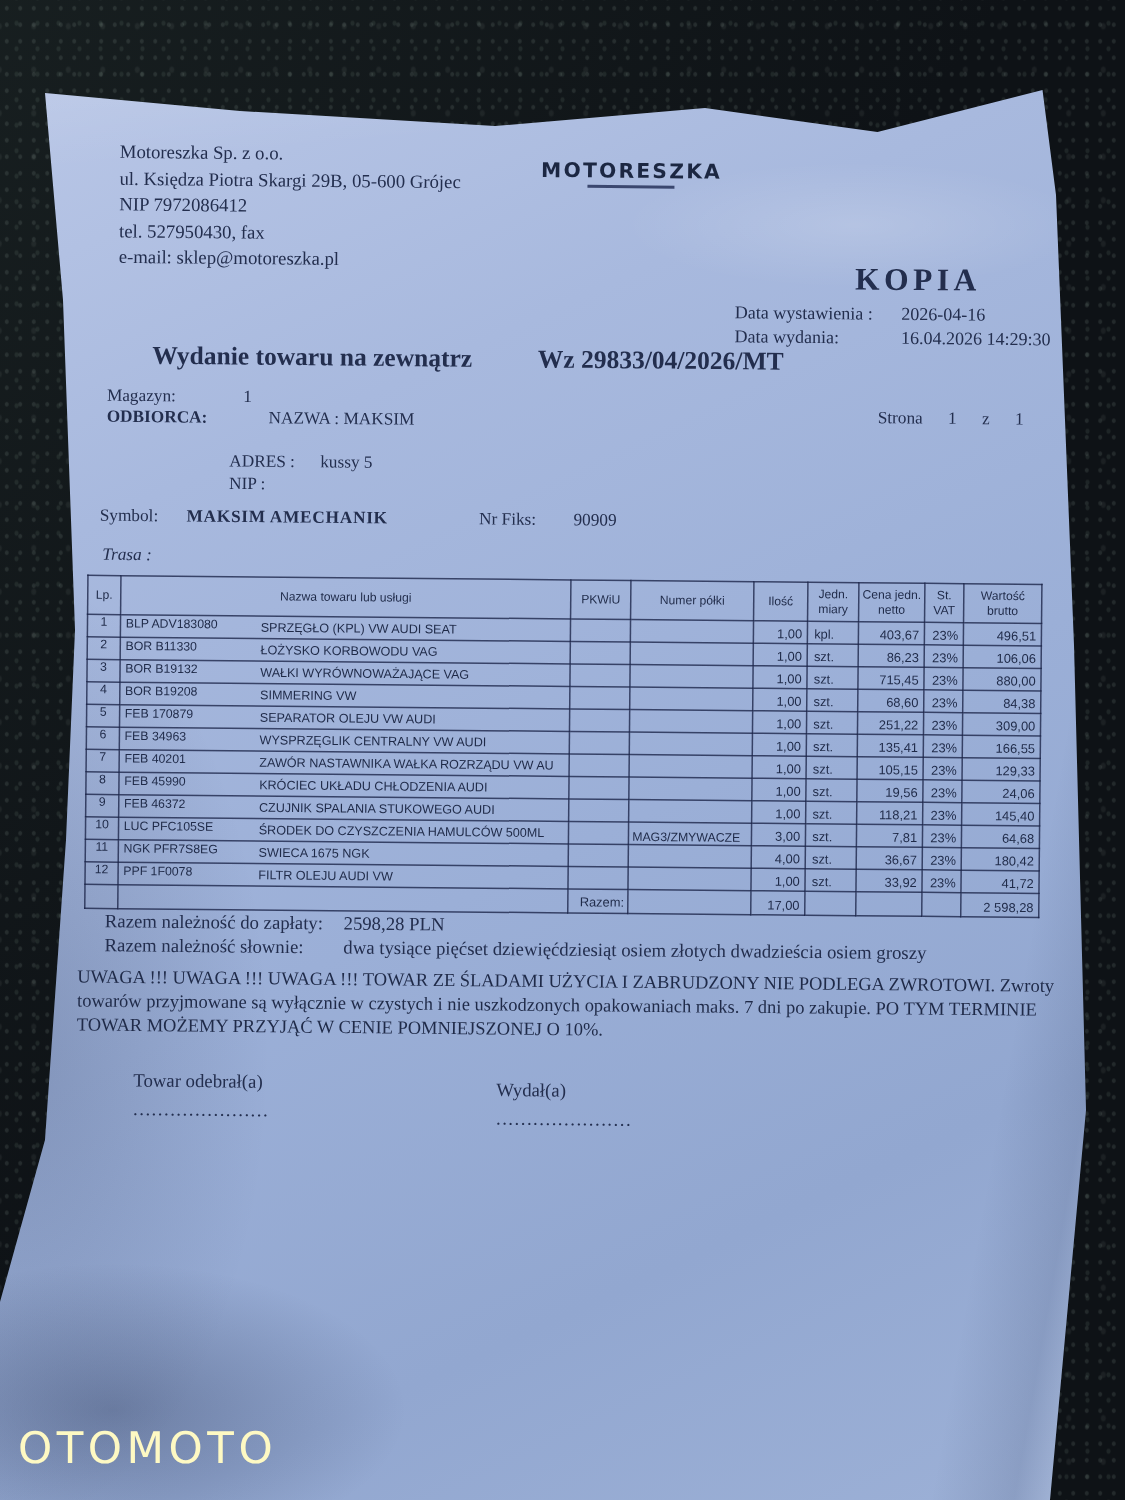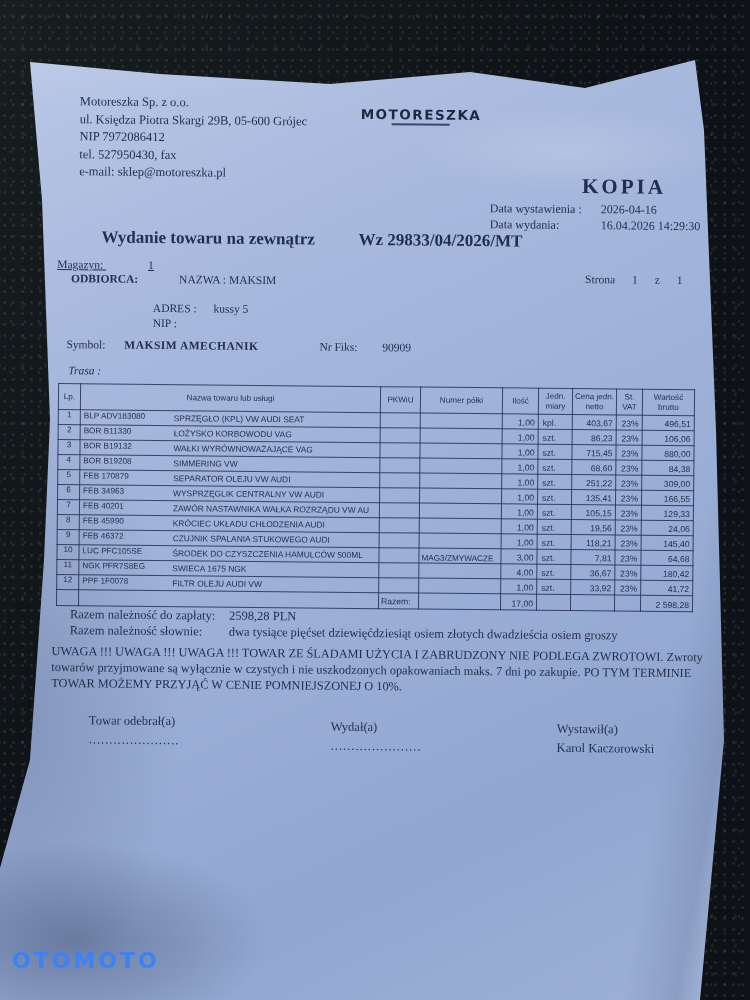--- a/index.html
+++ b/index.html
@@ -35,28 +35,28 @@
   .content{
     position:absolute;left:55px;top:85px;width:662px;height:880px;
     transform:rotate(.55deg);transform-origin:0 0;color:#232e4e;
   }
   .abs{position:absolute;}
   
   .company{left:25px;top:8px;font-size:12.5px;line-height:17.5px;white-space:nowrap;}
   .logo{left:306px;top:18px;text-align:center;}
   .logo-text{font-family:"DejaVu Sans",sans-serif;font-weight:bold;font-size:13.5px;letter-spacing:1.5px;color:#1c2742;}
   .logo-underline{height:2px;width:58px;background:#27325a;margin:1px auto 0;opacity:.85;}
-  .kopia{left:528px;top:84px;font-size:21px;font-weight:bold;letter-spacing:3px;}
+  .kopia{left:516px;top:84px;font-size:21px;font-weight:bold;letter-spacing:3px;}
   .dates{left:436px;top:112px;font-size:12px;line-height:15.5px;white-space:nowrap;}
   .dates .lbl{display:inline-block;width:108px;}
   
   .doc-title{left:48px;top:142px;font-size:17px;font-weight:bold;white-space:nowrap;}
   .doc-number{left:305px;top:142px;font-size:17px;font-weight:bold;white-space:nowrap;}
   .meta{font-size:11.5px;white-space:nowrap;}
-  .m-magazyn{left:4px;top:173px;text-decoration:underline;}
+  .m-magazyn{left:18px;top:173px;}
   .m-magazyn .val{margin-left:42px;}
   .m-odbiorca{left:18px;top:187px;}
   .m-odbiorca .k{font-weight:bold;}
   .m-odbiorca .nz{margin-left:38px;}
   .m-odbiorca .val{margin-left:0;}
   .m-strona{left:532px;top:183px;}
   .m-strona span{margin-right:14px;text-align:center;}
   .m-adres{left:100px;top:216px;}
   .m-adres .val{margin-left:14px;}
   .m-nip{left:100px;top:231px;}
@@ -74,35 +74,35 @@
   td{height:13px;padding:0 2px;}
   td.lp{text-align:center;vertical-align:top;font-size:8.2px;}
   td.namecell{padding:0;vertical-align:top;}
   .nc{display:flex;}
   .nc .code{width:88px;flex:0 0 88px;padding:1px 0 0 3px;font-size:8.2px;}
   .nc .nm{padding:2px 0 0 2px;font-size:8.4px;}
   td.num{text-align:right;vertical-align:bottom;padding:0 3px 1px 0;}
   td.unit{text-align:left;vertical-align:bottom;padding:0 0 1px 4px;}
   td.shelf{text-align:left;vertical-align:bottom;font-size:8.2px;}
   tr.razem td{height:14px;}
-  tr.razem .rlabel{text-align:left;padding-left:2px;font-size:8.6px;}
+  tr.razem .rlabel{text-align:right;padding-left:2px;font-size:8.6px;}
   
   .summary{left:20px;top:521px;font-size:12.5px;line-height:16px;white-space:nowrap;}
   .summary .lbl{display:inline-block;width:156px;}
   .notice{left:2px;top:559px;width:654px;font-size:12.3px;line-height:15.8px;color:#1f2a48;}
   .sig{font-size:12.5px;white-space:nowrap;}
   .sig .dots{letter-spacing:1px;margin-top:4px;}
   .sig-received{left:40px;top:628px;}
   .sig-issued{left:282px;top:632px;}
   .sig-created{left:508px;top:632px;}
   .sig-created .name{margin-top:4px;}
   
   .watermark{position:absolute;left:12px;top:948px;z-index:6;
-    font-family:"DejaVu Sans",sans-serif;font-weight:700;font-size:22px;
-    letter-spacing:3px;color:#3b82f6;}
+    font-family:"DejaVu Sans",sans-serif;font-weight:400;font-size:29px;
+    letter-spacing:3px;color:#fef9c3;}
 </style>
 </head>
 <body>
 
 <div class="paper"></div>
 
 <div class="content">
 
   <div class="abs company">
     <div>Motoreszka Sp. z o.o.</div>
@@ -413,20 +413,16 @@
   <div class="abs notice">UWAGA !!! UWAGA !!! UWAGA !!! TOWAR ZE ŚLADAMI UŻYCIA I ZABRUDZONY NIE PODLEGA ZWROTOWI. Zwroty towarów przyjmowane są wyłącznie w czystych i nie uszkodzonych opakowaniach maks. 7 dni po zakupie. PO TYM TERMINIE TOWAR MOŻEMY PRZYJĄĆ W CENIE POMNIEJSZONEJ O 10%.</div>
 
   <div class="abs sig sig-received">
     <div>Towar odebrał(a)</div>
     <div class="dots">......................</div>
   </div>
   <div class="abs sig sig-issued">
     <div>Wydał(a)</div>
     <div class="dots">......................</div>
   </div>
-  <div class="abs sig sig-created">
-    <div>Wystawił(a)</div>
-    <div class="name">Karol Kaczorowski</div>
-  </div>
 
 </div>
 
 <div class="watermark">OTOMOTO</div>
 
 </body></html>

